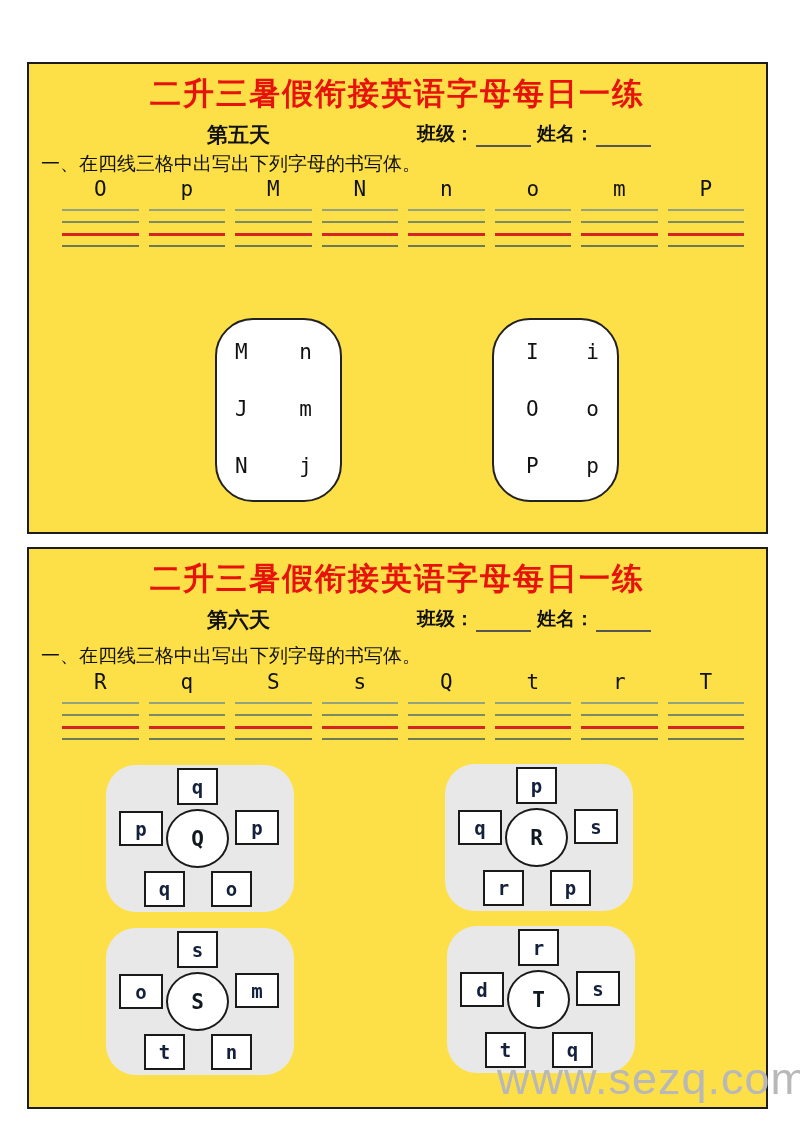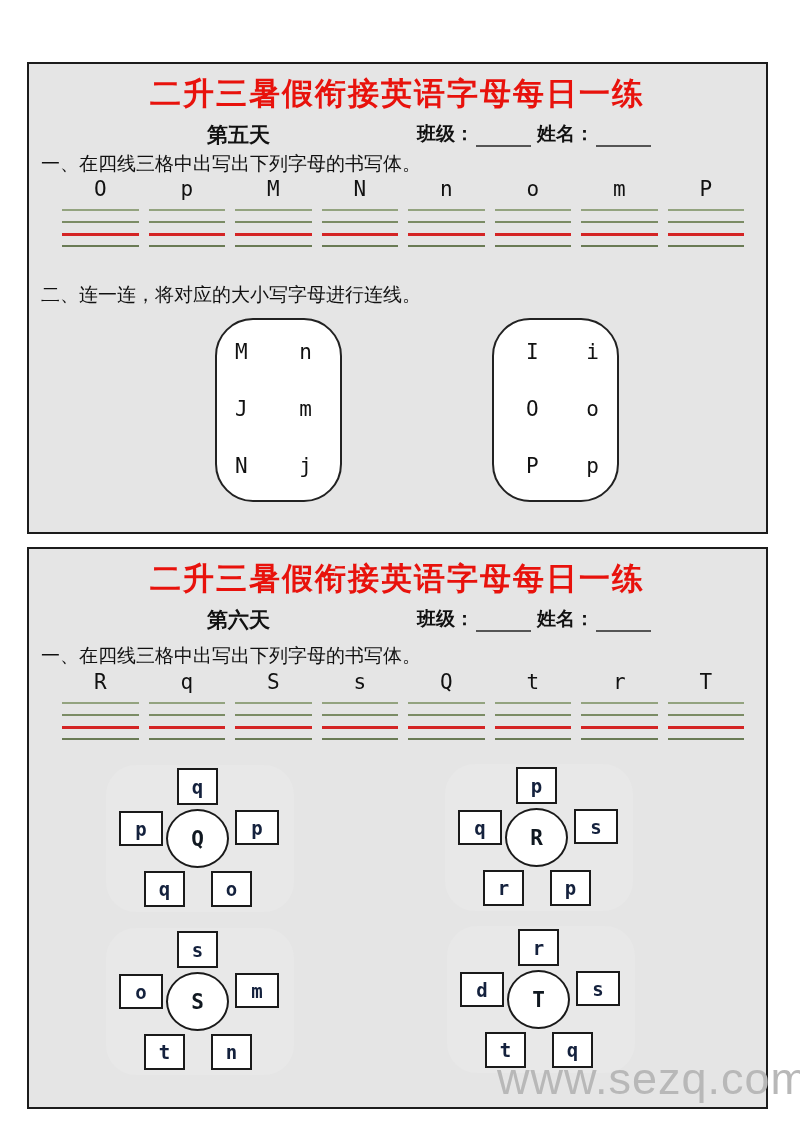--- a/index.html
+++ b/index.html
@@ -1,18 +1,18 @@
 <!DOCTYPE html>
 <html><head>
 <meta charset="utf-8">
 <style>
   * { margin:0; padding:0; box-sizing:border-box; }
   html,body { width:800px; height:1132px; background:#ffffff;
               font-family:"Liberation Sans", sans-serif; color:#111; }
-  .frame { position:absolute; left:27px; width:741px; background:#e5e5e5;
+  .frame { position:absolute; left:27px; width:741px; background:#fde047;
            border:2px solid #1c1c1c; }
   #page1 { top:62px;  height:472px; }
   #page2 { top:547px; height:562px; }
 
   .title { position:absolute; top:9px; left:0; width:100%; text-align:center;
            color:#e8120c; font-size:31px; font-weight:bold; letter-spacing:2px;
            font-family:"DejaVu Sans", sans-serif; }
 
   .day   { position:absolute; left:178px; top:57px; font-size:21px; font-weight:bold;font-family:Liberation Mono, monospace; }
   .fill-row { position:absolute; left:388px; top:57px; font-size:19px; font-weight:bold; }
@@ -152,21 +152,20 @@
       <div class="letter">P</div>
       <div class="lines">
           <div class="line g1"></div>
           <div class="line g2"></div>
           <div class="line red"></div>
           <div class="line g3"></div>
         </div>
     </div>
   </div>
 
-  <div class="instr" id="p1-instr2">二、连一连，将对应的大小写字母进行连线。</div>
 
   <div class="match-box" id="mbox1">
     <div class="mrow">
       <span>M</span>
       <span>n</span>
     </div>
     <div class="mrow">
       <span>J</span>
       <span>m</span>
     </div>

